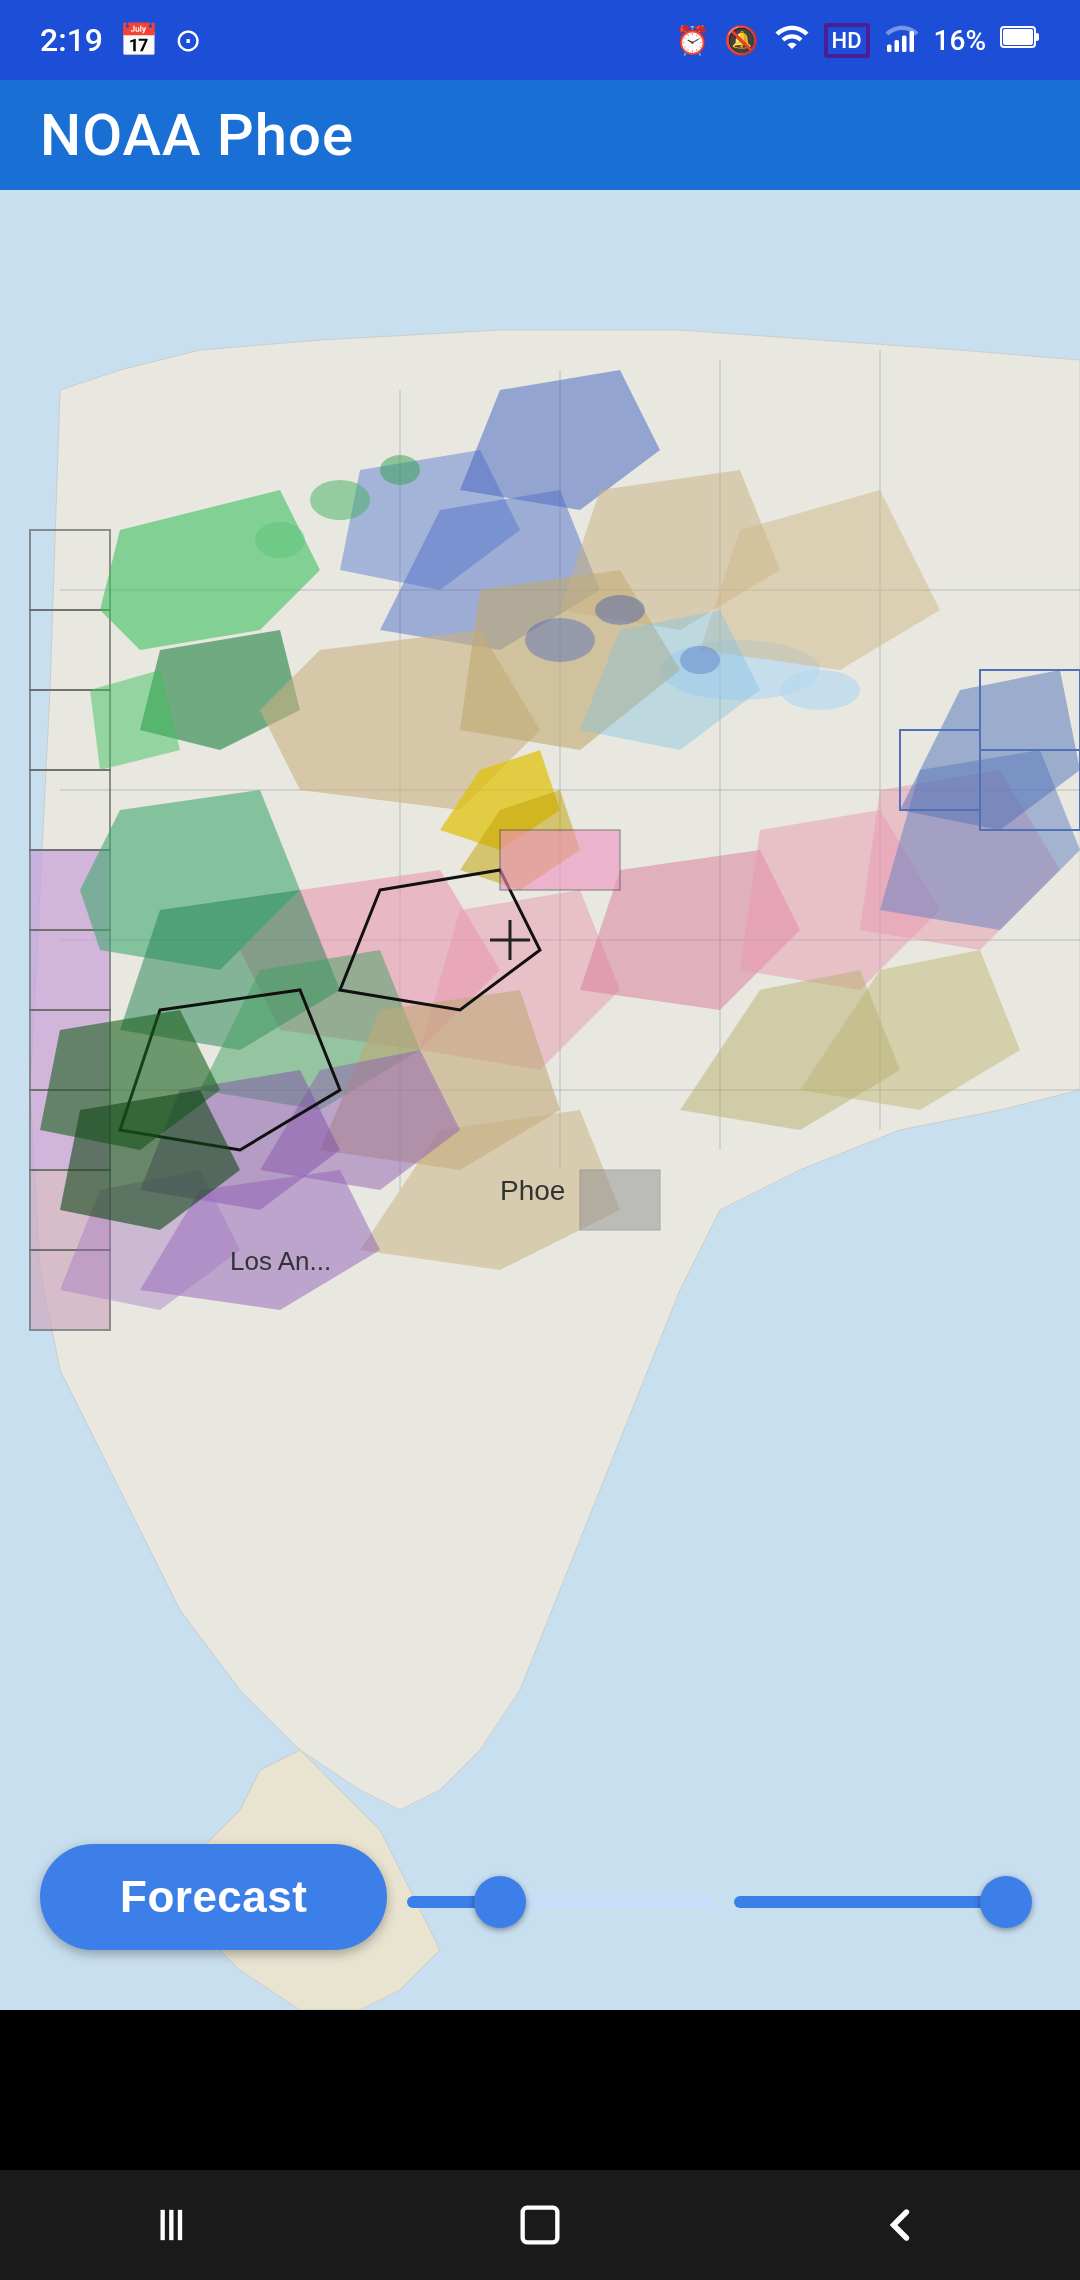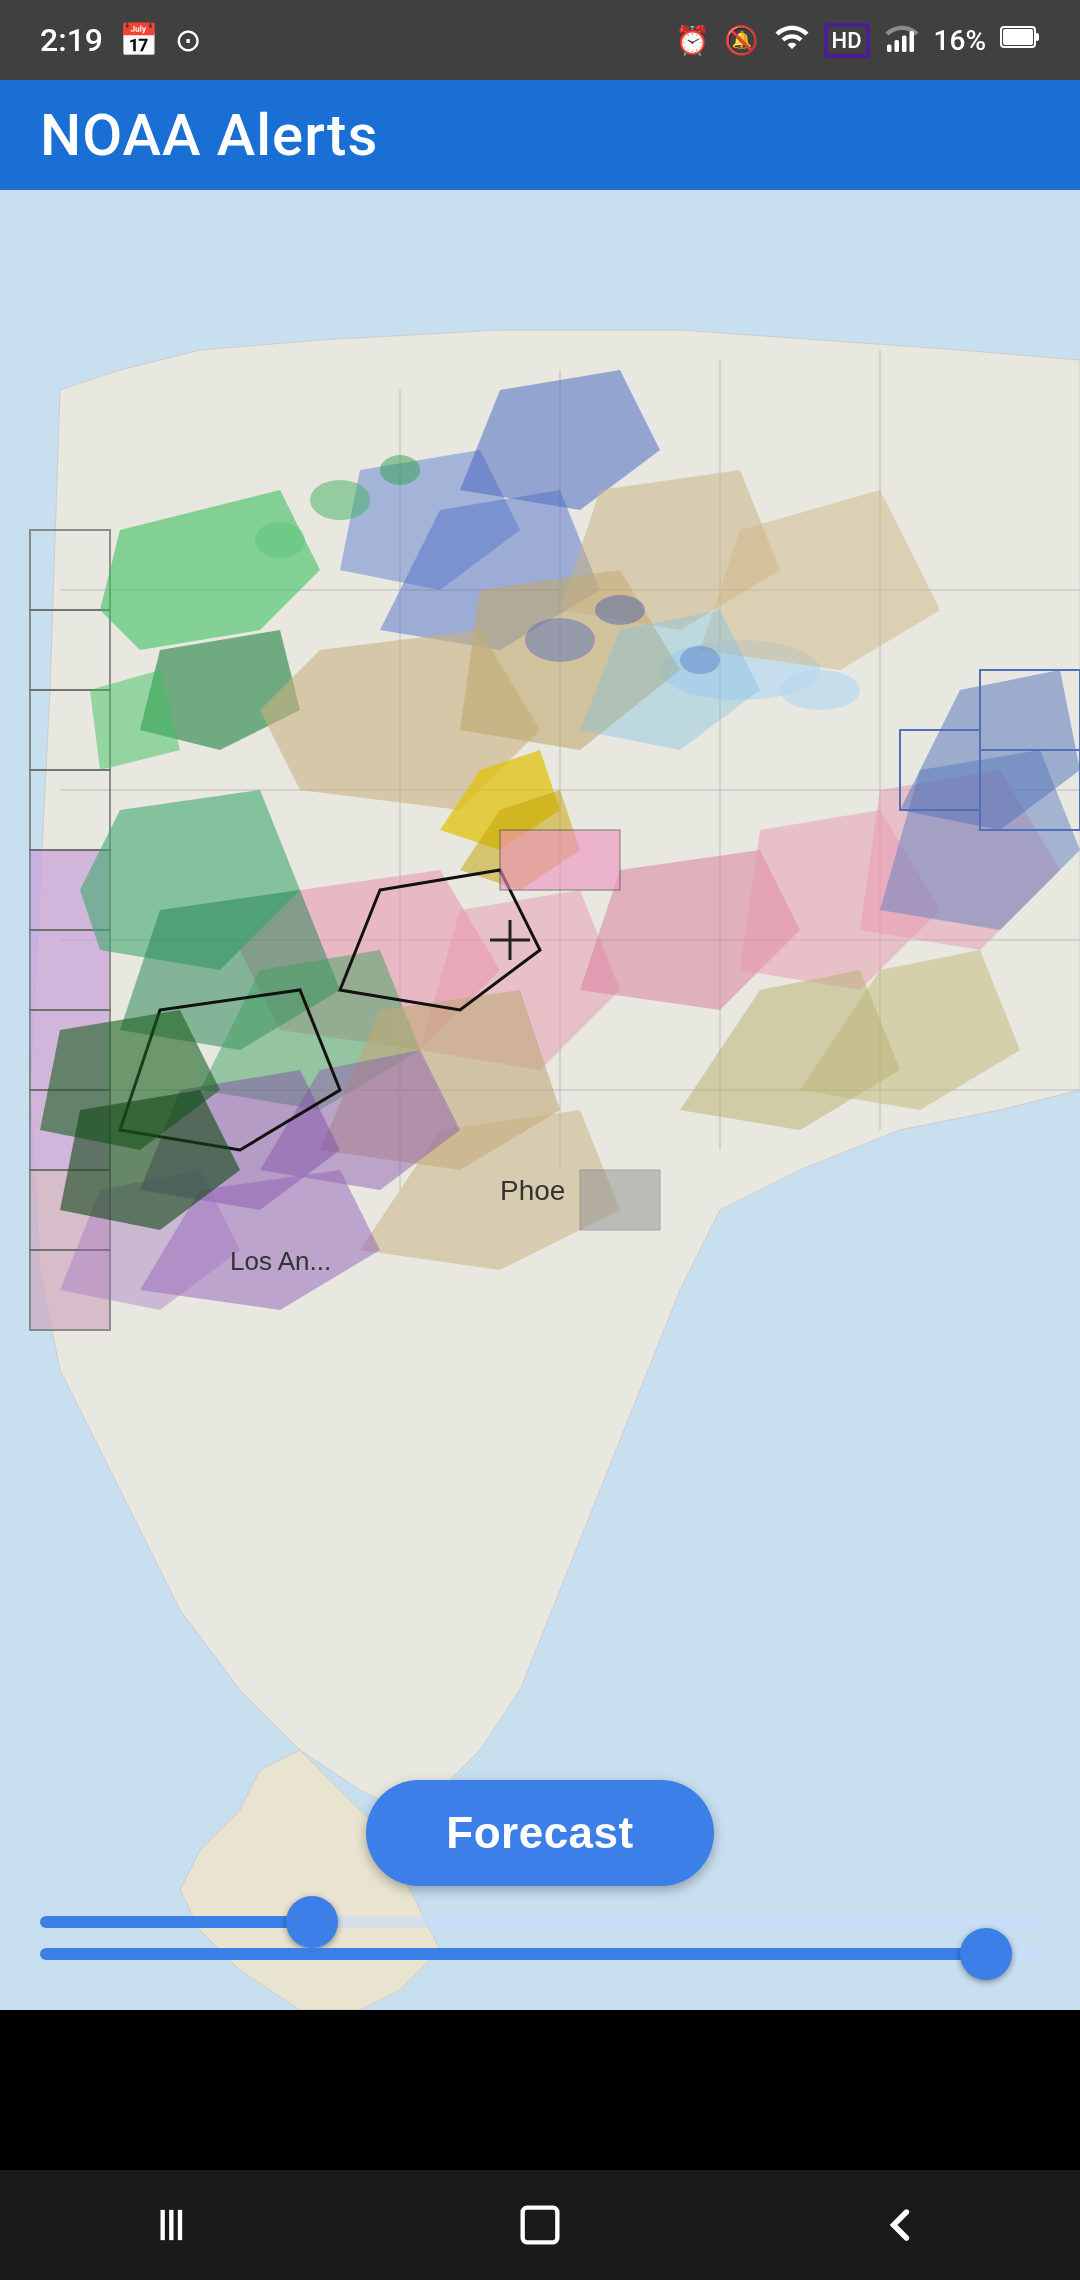--- a/index.html
+++ b/index.html
@@ -10,21 +10,21 @@
       overflow: hidden;
       font-family: 'Roboto', Arial, sans-serif;
       background: #000;
       position: relative;
     }
 
     
     #status-bar {
       width: 100%;
       height: 80px;
-      background: #404040;
+      background: #1d4ed8;
       display: flex;
       align-items: center;
       justify-content: space-between;
       padding: 16px 40px;
       color: white;
       font-size: 32px;
       font-weight: 500;
     }
     .status-left {
       display: flex;
@@ -120,21 +120,21 @@
 
     
     #bottom-overlay {
       position: absolute;
       bottom: 0;
       left: 0;
       width: 100%;
       padding: 0 40px 50px 40px;
       z-index: 10;
       display: flex;
-      flex-direction: column;
+      flex-direction: row;
       gap: 20px;
     }
 
     .action-buttons {
       display: flex;
       justify-content: center;
       gap: 40px;
       margin-bottom: 10px;
     }
 
@@ -246,21 +246,21 @@
       <svg width="40" height="28" viewBox="0 0 40 28">
         <rect x="1" y="4" width="34" height="20" rx="3" ry="3" fill="none" stroke="white" stroke-width="2"></rect>
         <rect x="35" y="10" width="4" height="8" rx="2" fill="white"></rect>
         <rect x="3" y="6" width="30" height="16" rx="2" fill="white"></rect>
       </svg>
     </span>
   </div>
 </div>
 
 <div id="app-bar">
-  <span id="app-title">NOAA Alerts</span>
+  <span id="app-title">NOAA Phoe</span>
 </div>
 
 <div id="map-container">
 
   <svg class="map-artwork" viewBox="0 0 1080 1820" xmlns="http://www.w3.org/2000/svg">
 
     <rect width="1080" height="1820" fill="#c8dff0"></rect>
 
     <path d="M60,200 L120,180 L200,160 L320,150 L500,140 L680,140 L820,150 L960,160 L1080,170 L1080,900 L1000,920 L900,940 L800,980 L720,1020 L680,1100 L640,1200 L600,1300 L560,1400 L520,1500 L480,1560 L440,1600 L400,1620 L360,1600 L300,1560 L240,1500 L180,1420 L140,1340 L100,1260 L60,1180 L40,1080 L30,900 L40,700 L50,500 Z" fill="#e8e8e0" stroke="#ccc" stroke-width="1"></path>
 

